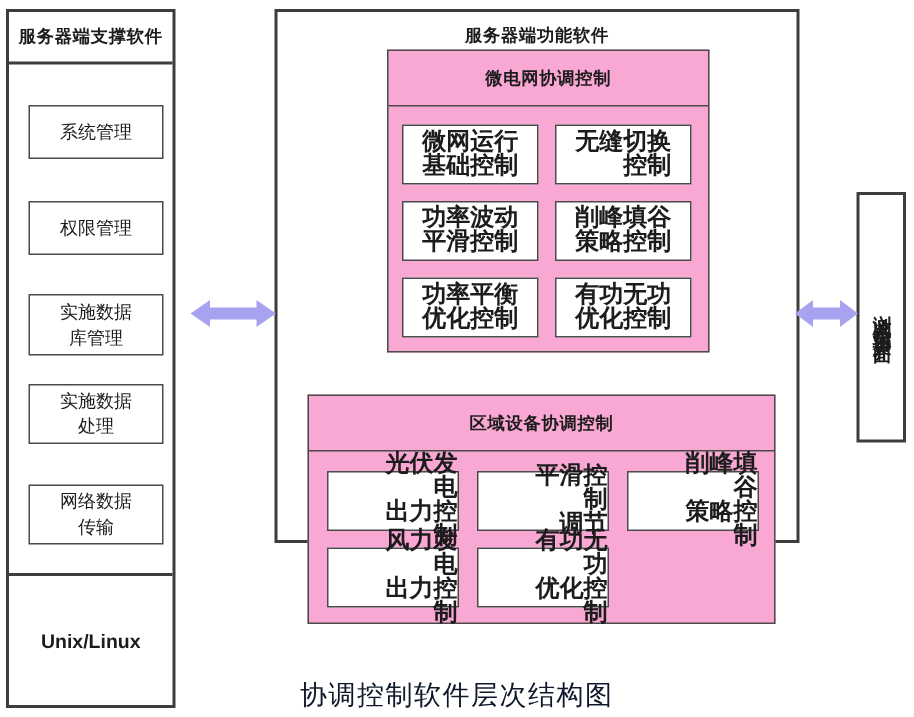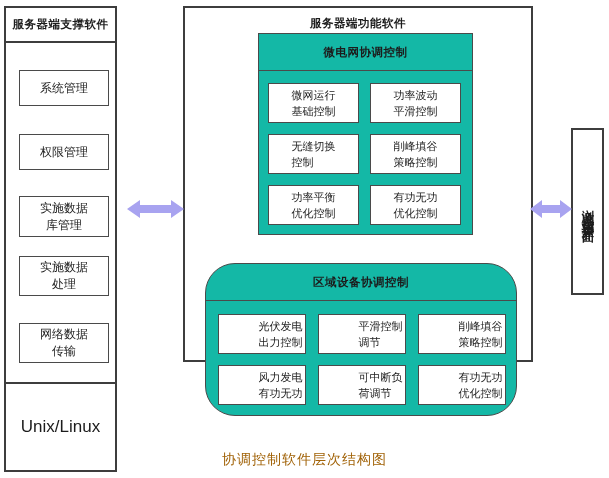--- a/index.html
+++ b/index.html
@@ -46,37 +46,37 @@
   #lbox-1 { top: 126px; height: 36px; }
   #lbox-2 { top: 188px; height: 41px; }
   #lbox-3 { top: 248px; height: 40px; }
   #lbox-4 { top: 315px; height: 40px; }
 
   .lfooter {
     position: absolute;
     left: 0; right: 0; top: 374px; bottom: 0;
     border-top: 2px solid #3d3d3d;
     display: flex; align-items: center; justify-content: center;
-    font-weight: 400; font-size: 17px;
+    font-weight: 700; font-size: 13px;
   }
 
   .mid-title {
     padding-top: 8px;
     text-align: center;
     font-weight: 700; font-size: 11.5px;
     letter-spacing: 0.5px;
   }
 
   .group {
     position: absolute;
     border: 1.5px solid #4a4a4a;
-    background: #14b8a6;
+    background: #f9a8d4;
   }
   #group-1 { left: 73px; top: 25px;  width: 215px; height: 202px; }
-  #group-2 { left: 20px; top: 255px; width: 312px; height: 153px; border-radius: 30px; }
+  #group-2 { left: 20px; top: 255px; width: 312px; height: 153px; }
 
   .group-title {
     height: 37px;
     display: flex; align-items: center; justify-content: center;
     border-bottom: 1.5px solid #4a4a4a;
     font-weight: 700; font-size: 11.5px;
     letter-spacing: 0.5px;
   }
 
   .grid { display: grid; }
@@ -89,22 +89,22 @@
   #grid-2 {
     grid-template-columns: 88px 88px 88px;
     column-gap: 12px; row-gap: 11px;
     padding: 13px 0 0 12px;
   }
   #grid-2 .ibox { height: 40px; padding-left: 37px; }
 
   .ibox {
     border: 1.5px solid #4a4a4a;
     display: flex; align-items: center; justify-content: center;
-    text-align: left;
-    font-weight: 400; font-size: 11px; line-height: 16px;
+    text-align: right;
+    font-weight: 700; font-size: 16px; line-height: 16px;
     white-space: pre-line;
     background: #ffffff;
   }
 
   .vtext {
     writing-mode: vertical-rl;
     text-orientation: upright;
     font-weight: 700; font-size: 12.5px;
     letter-spacing: 3px;
   }
@@ -112,23 +112,23 @@
   .arrow-svg { position: absolute; }
   #left-arrow  { left: 127px; top: 198px; }
   #right-arrow { left: 530px; top: 198px; }
 
   #caption {
     position: absolute;
     left: 0; right: 0; top: 451px;
     text-align: center;
     font-family: "Liberation Serif", serif;
     font-weight: 400;
-    font-size: 14px;
+    font-size: 18px;
     letter-spacing: 1px;
-    color: #a16207;
+    color: #0f172a;
   }
 </style>
 </head>
 <body>
 
 <div class="panel" id="left-panel">
   <div class="panel-title">服务器端支撑软件</div>
   <div class="lbox" id="lbox-0">系统管理</div>
   <div class="lbox" id="lbox-1">权限管理</div>
   <div class="lbox" id="lbox-2">实施数据
@@ -141,46 +141,44 @@
 </div>
 
 <div class="panel" id="mid-panel">
   <div class="mid-title">服务器端功能软件</div>
 
   <div class="group" id="group-1">
     <div class="group-title">微电网协调控制</div>
     <div class="grid" id="grid-1">
       <div class="ibox">微网运行
 基础控制</div>
+      <div class="ibox">无缝切换
+控制</div>
       <div class="ibox">功率波动
 平滑控制</div>
-      <div class="ibox">无缝切换
-控制</div>
       <div class="ibox">削峰填谷
 策略控制</div>
       <div class="ibox">功率平衡
 优化控制</div>
       <div class="ibox">有功无功
 优化控制</div>
     </div>
   </div>
 
   <div class="group" id="group-2">
     <div class="group-title">区域设备协调控制</div>
     <div class="grid" id="grid-2">
       <div class="ibox">光伏发电
 出力控制</div>
       <div class="ibox">平滑控制
 调节</div>
       <div class="ibox">削峰填谷
 策略控制</div>
       <div class="ibox">风力发电
-有功无功</div>
-      <div class="ibox">可中断负
-荷调节</div>
+出力控制</div>
       <div class="ibox">有功无功
 优化控制</div>
     </div>
   </div>
 </div>
 
 <div class="panel" id="right-panel">
   <div class="vtext">浏览器端用户界面</div>
 </div>
 

